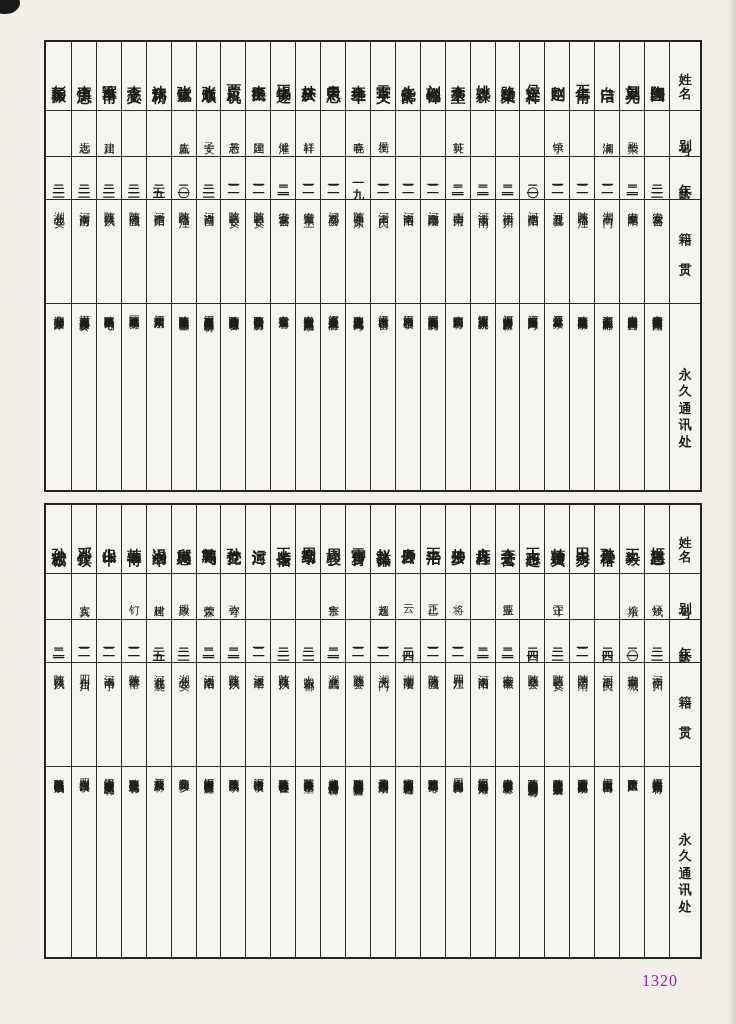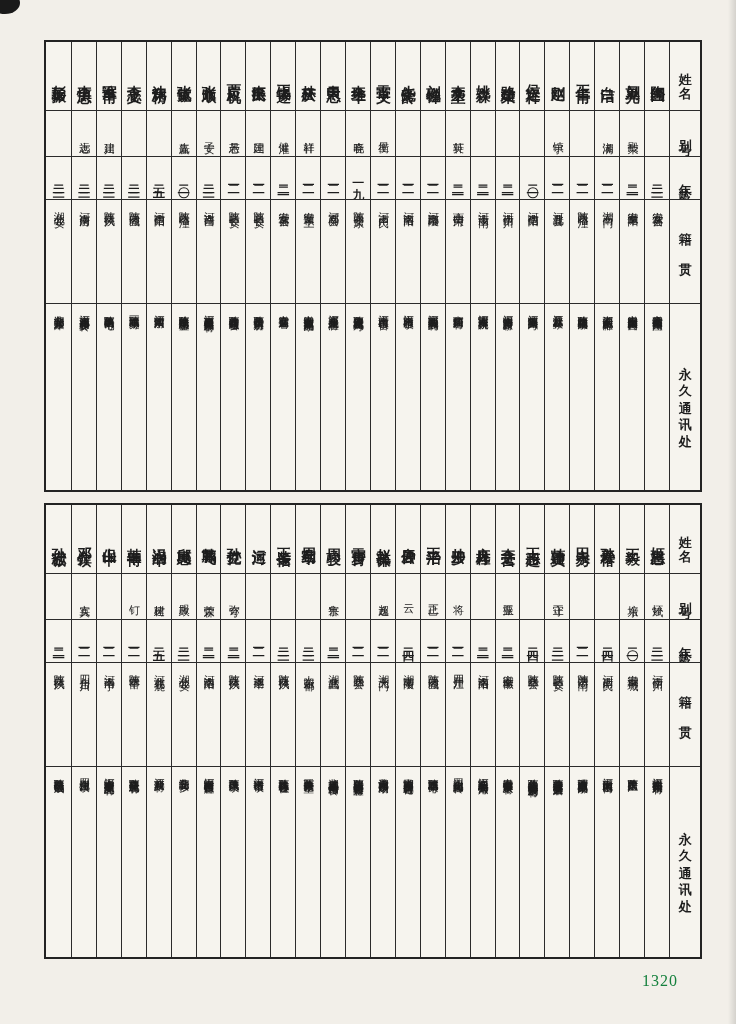--- a/index.html
+++ b/index.html
@@ -72,21 +72,21 @@
   .hdr .cell{justify-content:center;align-items:center;}
   .h-txt{font-size:13px;font-weight:700;}
   .h-name  {letter-spacing:13px;}
   .h-alias {letter-spacing:5px;}
   .h-age   {letter-spacing:4px;}
   .h-origin{letter-spacing:30px;}
   .h-addr  {letter-spacing:17px;}
 
   .page-num{
     position:absolute;right:58px;top:972px;
-    font-size:16px;letter-spacing:1px;color:#15803d;
+    font-size:16px;letter-spacing:1px;color:#a21caf;
     font-family:"Liberation Serif","DejaVu Serif",serif;
   }
 </style>
 </head>
 <body>
 
 <div class="corner-blob"></div>
 <div class="edge-shade"></div>
 
 <div class="sheet">

